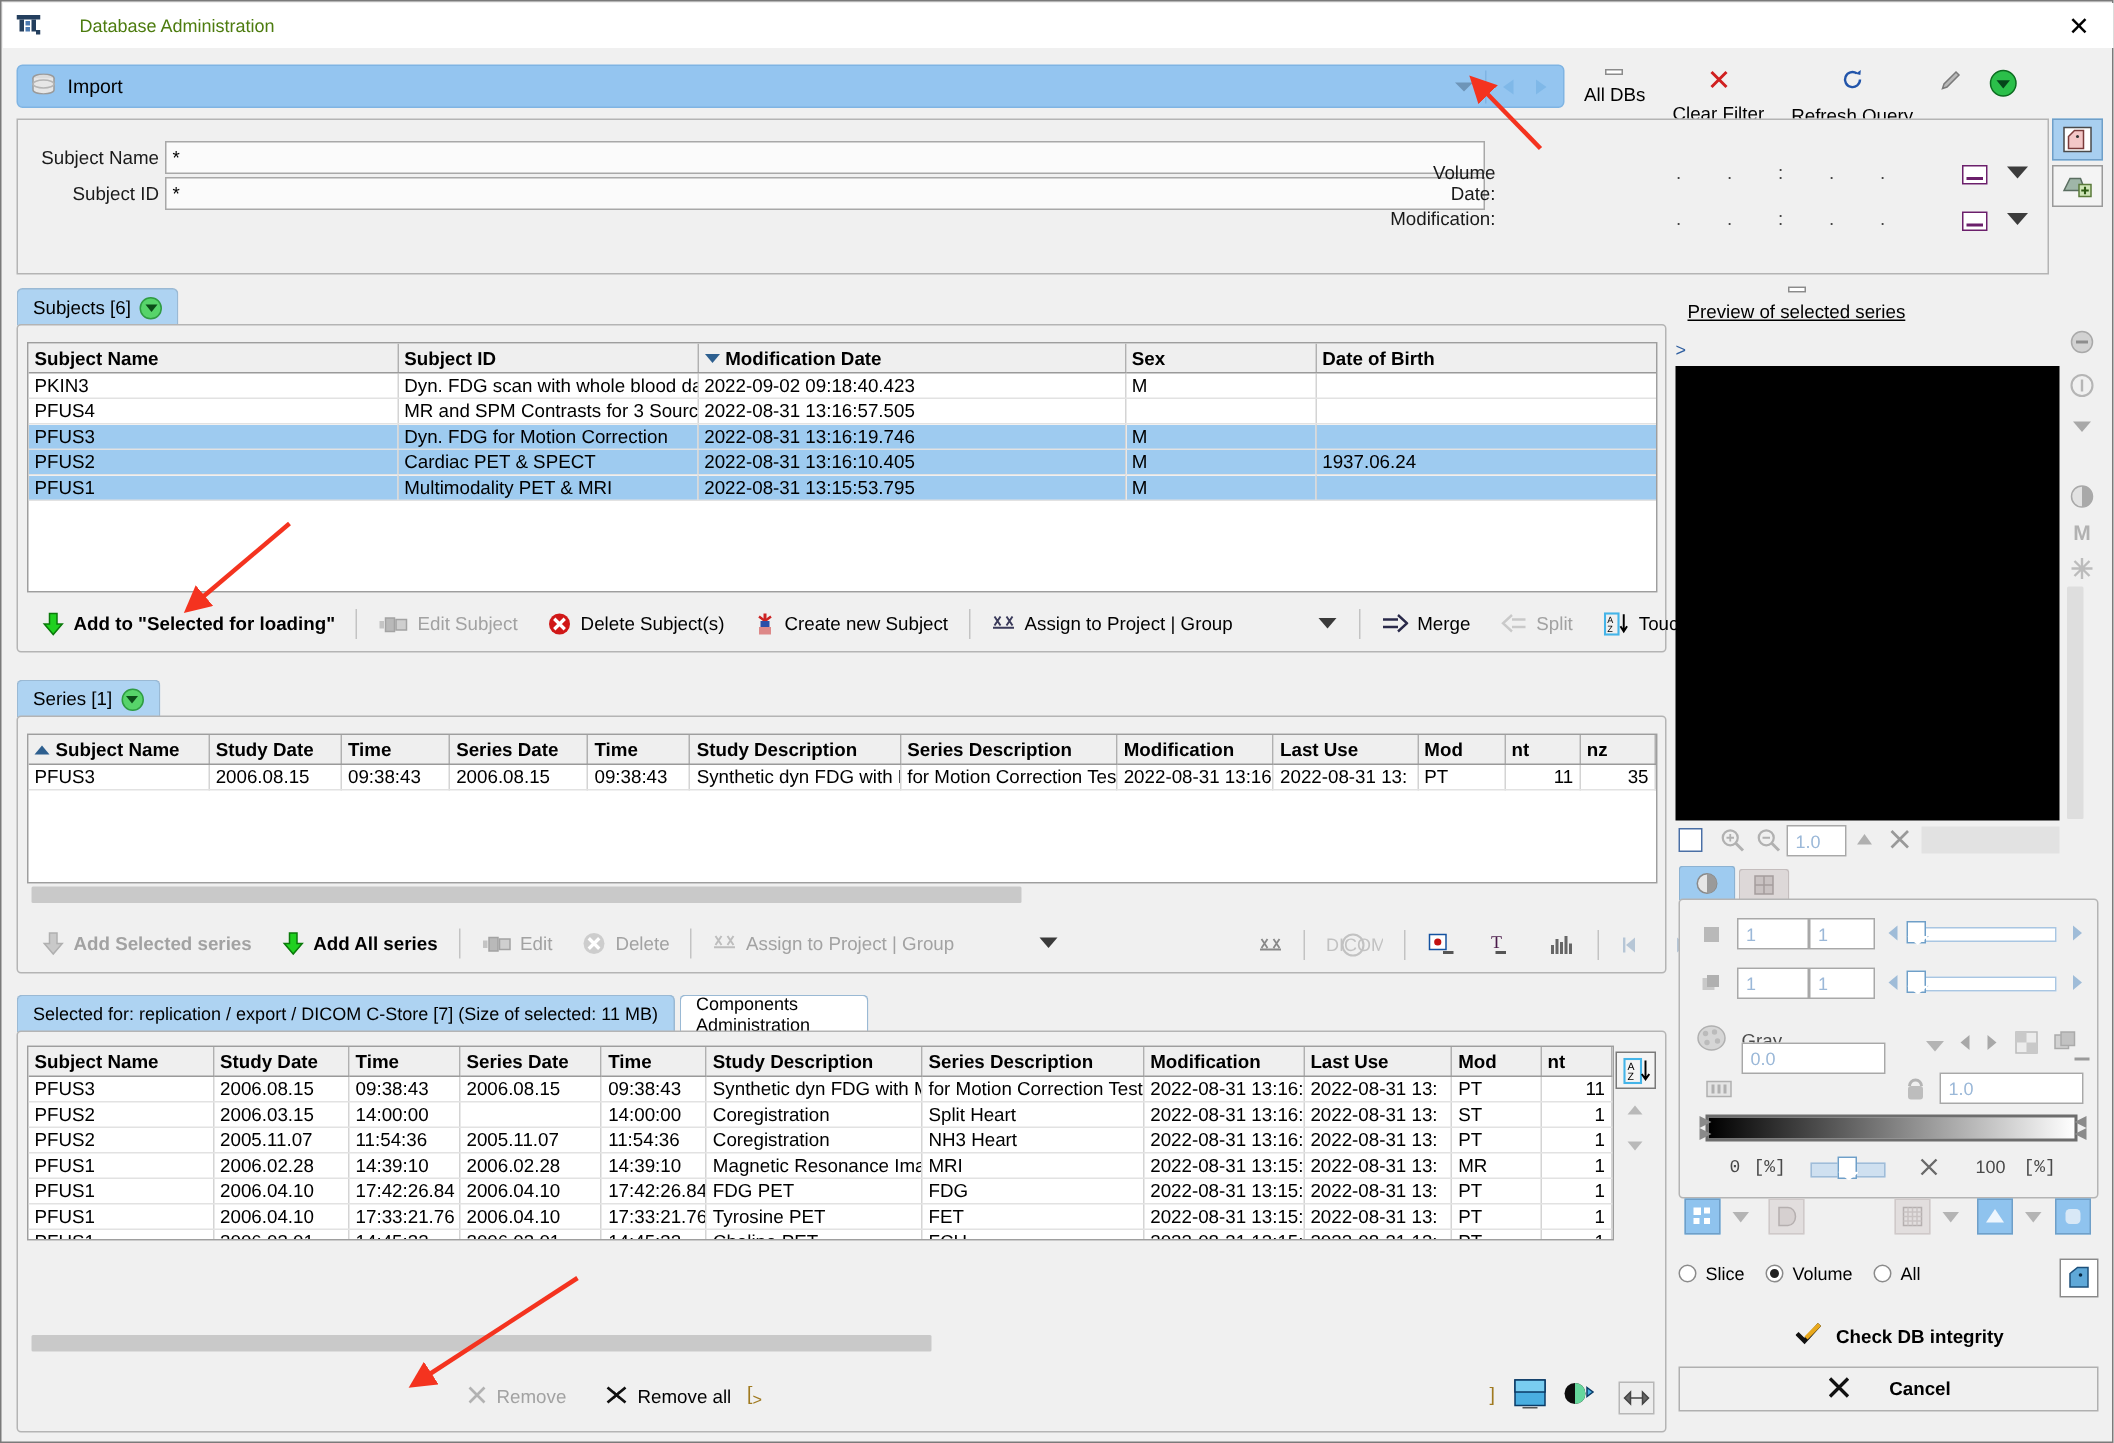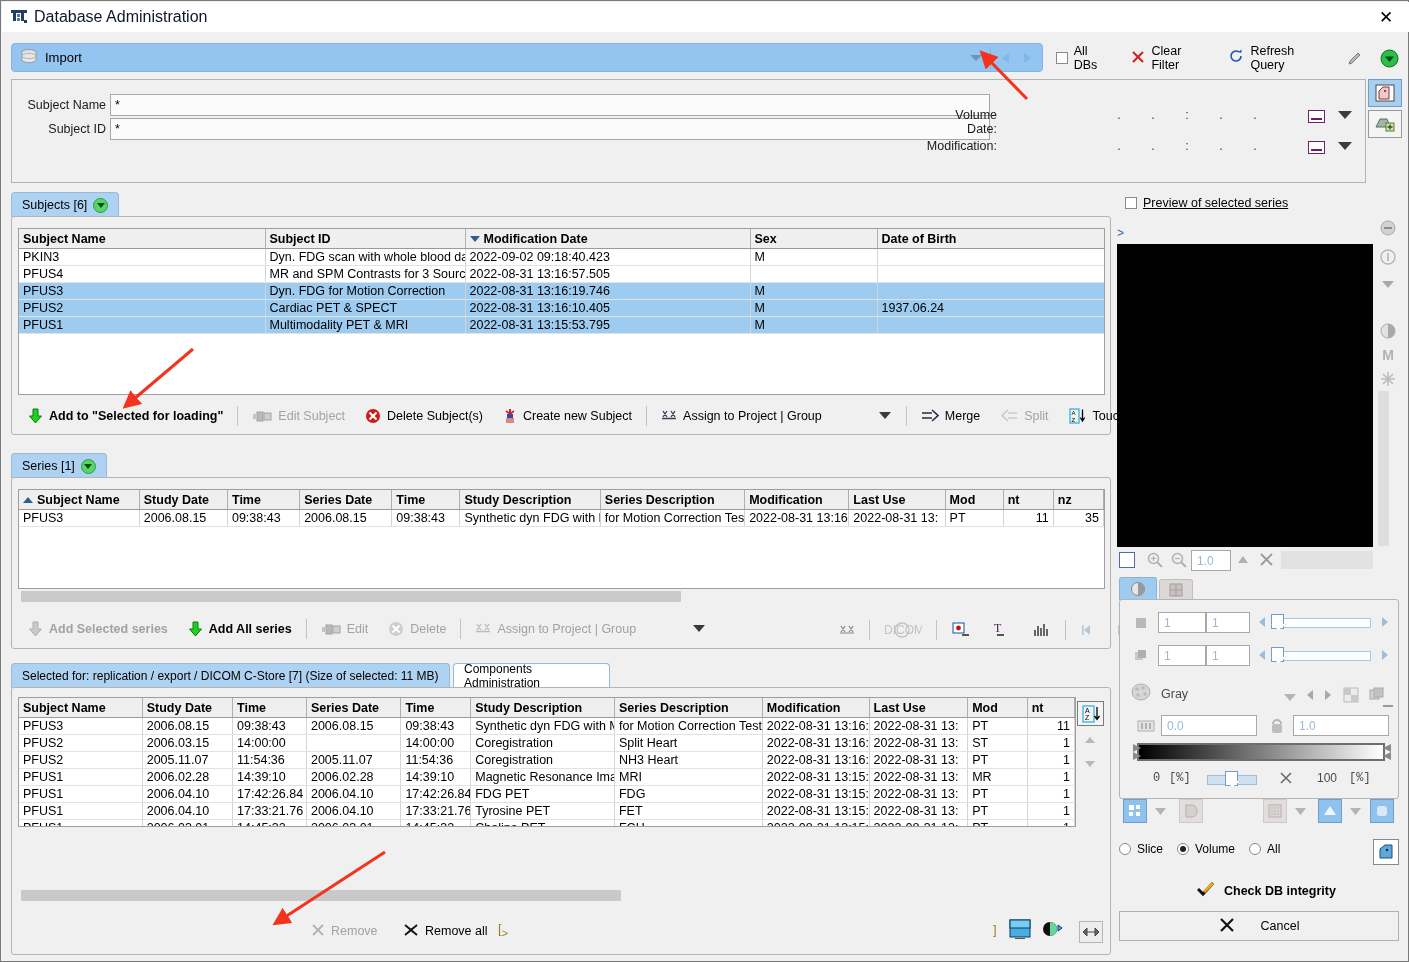--- a/index.html
+++ b/index.html
@@ -15,21 +15,21 @@
   .win{
     position:absolute;left:0;top:0;width:1409px;height:962px;
     border:1px solid #7a7a7a;box-sizing:border-box;background:#f0f0f0;
   }
   
   .titlebar{
     position:absolute;left:1px;top:1px;width:1407px;height:30px;
     background:#ffffff;display:flex;align-items:center;
   }
   .titlebar .tb-icon{margin-left:9px;margin-right:7px;display:flex;align-items:center;}
-  .titlebar .tb-text{font-size:16px;color:#0f172a;}
+  .titlebar .tb-text{font-size:12px;color:#4d7c0f;margin-left:19px;}
   .tb-close{
     position:absolute;right:0;top:0;width:46px;height:30px;
     display:flex;align-items:center;justify-content:center;
     font-size:17px;color:#000;cursor:pointer;
   }
   
   .import-bar{
     position:absolute;left:10px;top:42px;width:1032px;height:29px;
     background:#94c5f0;border:1px solid #7fb4e3;border-radius:4px;
     display:flex;align-items:center;box-sizing:border-box;
@@ -39,21 +39,21 @@
   .ib-right{position:absolute;right:4px;top:2px;display:flex;align-items:center;gap:0px;}
   .ib-arrowbtn{width:22px;height:24px;display:flex;align-items:center;justify-content:center;}
   .ib-sep{width:1px;height:22px;background:#7fb4e3;margin:0 3px;}
   .tri-down{width:0;height:0;border-left:6px solid transparent;border-right:6px solid transparent;border-top:6px solid #6e95b8;}
   .tri-left{width:0;height:0;border-top:5px solid transparent;border-bottom:5px solid transparent;border-right:7px solid #7fb8e8;}
   .tri-right{width:0;height:0;border-top:5px solid transparent;border-bottom:5px solid transparent;border-left:7px solid #7fb8e8;}
   
   .topbar-tools{
     position:absolute;left:1046px;top:44px;height:26px;display:flex;align-items:center;
   }
-  .tbtn{display:flex;align-items:center;gap:6px;padding:0 9px;height:24px;cursor:pointer;font-size:12.5px;}
+  .tbtn{display:flex;align-items:center;gap:6px;padding:0 9px;height:24px;cursor:pointer;font-size:12.5px;flex-direction:column;}
   .chk{width:12px;height:12px;border:1px solid #8b8b8b;background:#fff;box-sizing:border-box;display:inline-block;}
   
   .filter-panel{
     position:absolute;left:10px;top:78px;width:1355px;height:104px;
     border:1px solid #b4b4b4;background:#f0f0f0;box-sizing:border-box;
   }
   .lbl-r{position:absolute;text-align:right;font-size:12.5px;color:#1a1a1a;}
   .tinput{
     position:absolute;background:#fbfbfb;border:1px solid #a8a8a8;box-sizing:border-box;
     font-family:"Liberation Sans",sans-serif;font-size:12.5px;color:#000;padding:0 4px;
@@ -588,21 +588,21 @@
       <svg width="14" height="14" viewBox="0 0 14 14">
           <path d="M4 2 L10 7 L4 12 Z" fill="#b6c6d6"></path>
           <rect x="10.4" y="2" width="1.6" height="10" fill="#b6c6d6"></rect>
         </svg>
     </div>
   </div>
 
   <div class="tab" style="left:10px;top:662px;width:439px;box-sizing:border-box;">
     <span style="font-size:12px;">Selected for: replication / export / DICOM C-Store  [7] (Size of selected: 11 MB)</span>
   </div>
-  <div class="tab white" style="left:452px;top:662px;width:157px;box-sizing:border-box;justify-content:center;">
+  <div class="tab white" style="left:452px;top:662px;width:126px;box-sizing:border-box;justify-content:center;">
     <span style="font-size:12px;">Components Administration</span>
   </div>
   <div class="gpanel" style="left:10px;top:686px;width:1100px;height:268px;"></div>
 
   <div class="tbl" style="left:17px;top:696px;width:1058px;height:130px;">
     <table class="grid" id="selected-grid">
       <colgroup>
           <col style="width:120px">
           <col style="width:88px">
           <col style="width:72px">
@@ -929,21 +929,21 @@
   <div style="position:absolute;left:1382px;top:704px;width:10px;height:2px;background:#9a9a9a;"></div>
 
   <div style="position:absolute;left:1136px;top:718px;">
     <svg width="18" height="14" viewBox="0 0 18 14">
         <rect x="1" y="2" width="16" height="10" fill="#e4e4e4" stroke="#b0b0b0"></rect>
         <rect x="4" y="4" width="2" height="6" fill="#b0b0b0"></rect>
         <rect x="8" y="4" width="2" height="6" fill="#b0b0b0"></rect>
         <rect x="12" y="4" width="2" height="6" fill="#b0b0b0"></rect>
       </svg>
   </div>
-  <div class="numbox" style="left:1160px;top:714px;width:96px;height:21px;">0.0</div>
+  <div class="numbox" style="left:1160px;top:694px;width:96px;height:21px;">0.0</div>
   <div style="position:absolute;left:1268px;top:716px;">
     <svg width="16" height="18" viewBox="0 0 16 18">
         <path d="M4 7 a4 4 0 0 1 8 0" stroke="#b4b4b4" stroke-width="2" fill="none"></path>
         <rect x="3" y="7" width="10" height="9" rx="2" fill="#bdbdbd"></rect>
       </svg>
   </div>
   <div class="numbox" style="left:1292px;top:714px;width:96px;height:21px;">1.0</div>
 
   <div class="cbar" style="left:1136px;top:742px;width:248px;"></div>
   <div style="position:absolute;left:1131px;top:742px;"><svg width="10" height="18" viewBox="0 0 10 18">
@@ -1026,21 +1026,21 @@
     </span>
     <span>Check DB integrity</span>
   </div>
 
   <div class="btn-outline" style="left:1118px;top:910px;width:280px;height:30px;">
     <span>
       <svg width="16" height="16" viewBox="0 0 16 16">
           <path d="M2 2 L14 14 M14 2 L2 14" stroke="#111" stroke-width="2.2"></path>
         </svg>
     </span>
-    <span style="font-weight:normal;padding-left:16px;">Cancel</span>
+    <span style="font-weight:bold;padding-left:16px;">Cancel</span>
   </div>
 
   <svg class="anno" style="left:0;top:0;width:1409px;height:962px;">
     <defs>
       <marker id="ah" markerWidth="6" markerHeight="6" refX="1" refY="3" orient="auto">
         <path d="M0,0 L6,3 L0,6 z" fill="#f4331f"></path>
       </marker>
     </defs>
     <line x1="1026" y1="98" x2="989" y2="60" stroke="#f4331f" stroke-width="3" marker-end="url(#ah)"></line>
     <line x1="192" y1="348" x2="133" y2="398" stroke="#f4331f" stroke-width="3" marker-end="url(#ah)"></line>

